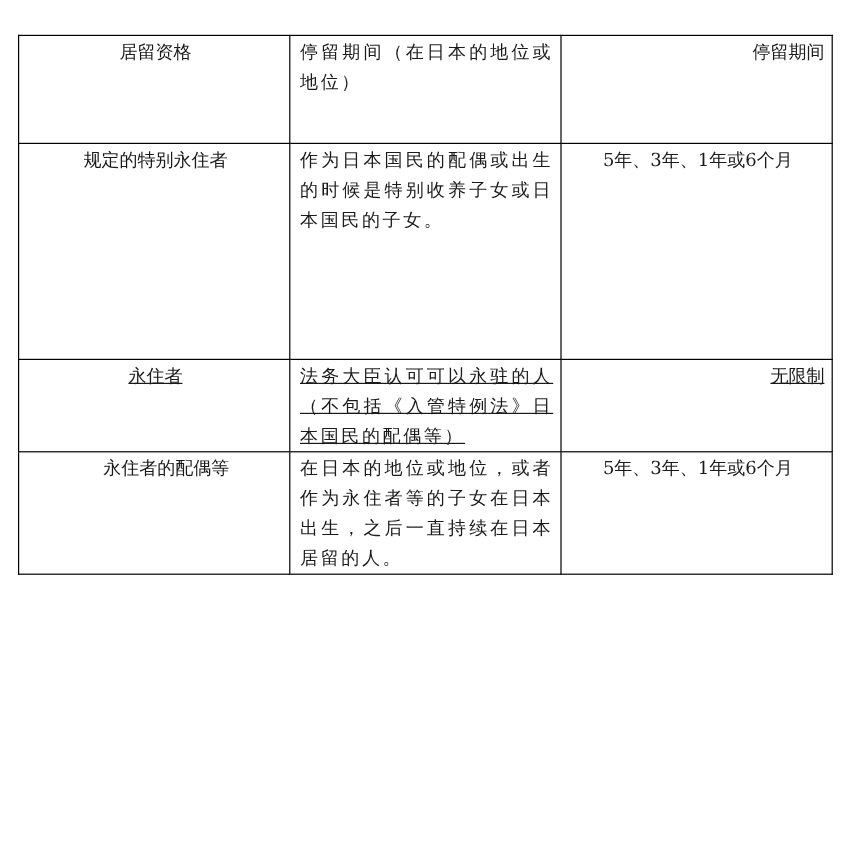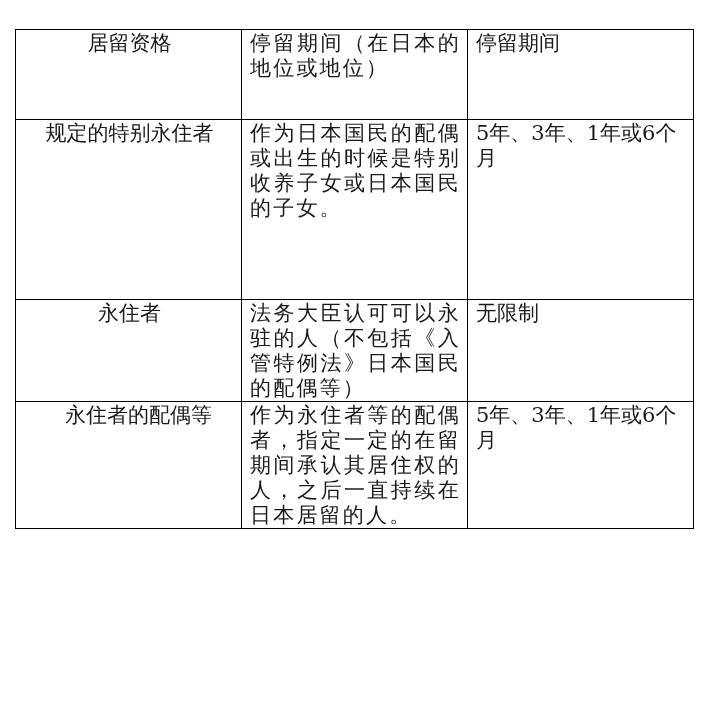--- a/index.html
+++ b/index.html
@@ -1,30 +1,30 @@
 <!DOCTYPE html>
 <html><head>
   <meta charset="utf-8">
   <style>
     html, body { margin: 0; padding: 0; background: #ffffff; }
     body { width: 710px; height: 706px; position: relative; overflow: hidden;
            font-family: "DejaVu Serif", "Liberation Serif", serif; color: #1a1a1a; }
     table.grid { position: absolute; left: 15px; top: 29px; width: 679px;
                  border-collapse: collapse; table-layout: fixed; }
     table.grid td { border: 1.5px solid #000; vertical-align: top;
-                    font-size: 21px; line-height: 25px; padding: 1px 6px 0 8px; margin-top: 22px; }
+                    font-size: 15px; line-height: 25px; padding: 1px 6px 0 8px; margin-top: 22px; }
     td.c1 { width: 211px; text-align: center; }
     td.c2 { width: 211px; text-align: justify; letter-spacing: 2.2px; }
-    td.c3 { width: 211px; }
-    td.c3.center { text-align: left; }
+    td.c3 { width: 211px; text-align: center; }
+    td.c3.center { text-align: right; }
     td.c1.left { text-align: center; padding-left: 26px; }
     tr.h0 td { height: 88px; }
     tr.h1 td { height: 178px; }
     tr.h2 td { height: 199px; }
-    tr.h3 td { height: 74px; }
+    tr.h3 td { height: 74px; text-decoration: underline; }
     tr.h4 td { height: 98px; }
   </style>
 </head>
 <body>
 
 <table class="grid">
   <tbody>
       <tr class="h0">
     <td class="c1">居留资格</td>
     <td class="c2">停留期间（在日本的地位或地位）</td>
@@ -35,17 +35,17 @@
     <td class="c2">作为日本国民的配偶或出生的时候是特别收养子女或日本国民的子女。</td>
     <td class="c3">5年、3年、1年或6个月</td>
   </tr>
   <tr class="h3">
     <td class="c1">永住者</td>
     <td class="c2">法务大臣认可可以永驻的人（不包括《入管特例法》日本国民的配偶等）</td>
     <td class="c3 center">无限制</td>
   </tr>
   <tr class="h4">
     <td class="c1 left">永住者的配偶等</td>
-    <td class="c2">作为永住者等的配偶者，指定一定的在留期间承认其居住权的人，之后一直持续在日本居留的人。</td>
+    <td class="c2">在日本的地位或地位，或者作为永住者等的子女在日本出生，之后一直持续在日本居留的人。</td>
     <td class="c3">5年、3年、1年或6个月</td>
   </tr>
 </tbody>
   </table>
 
 </body></html>

